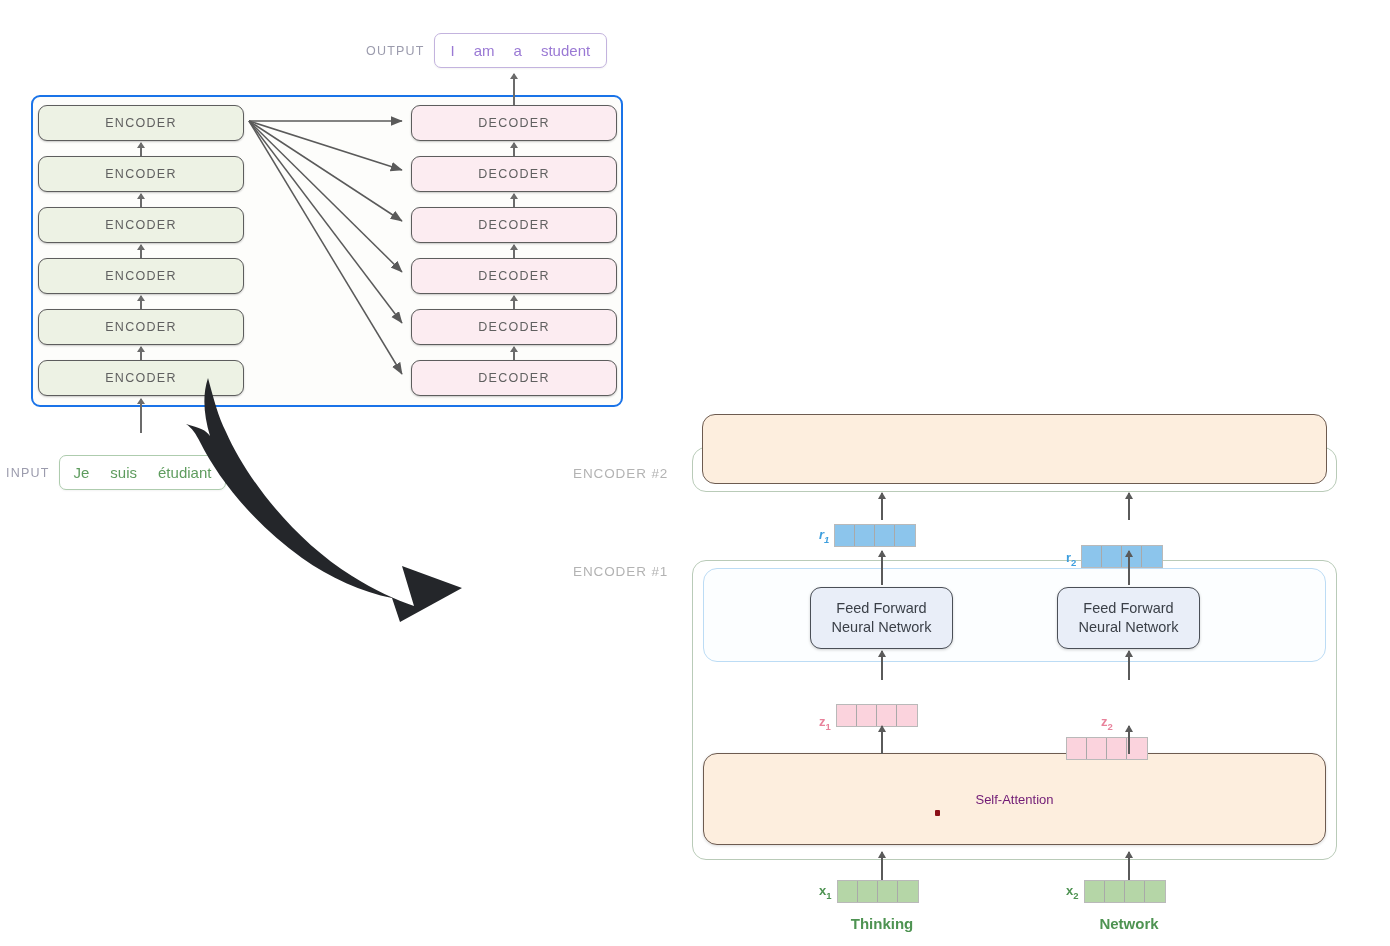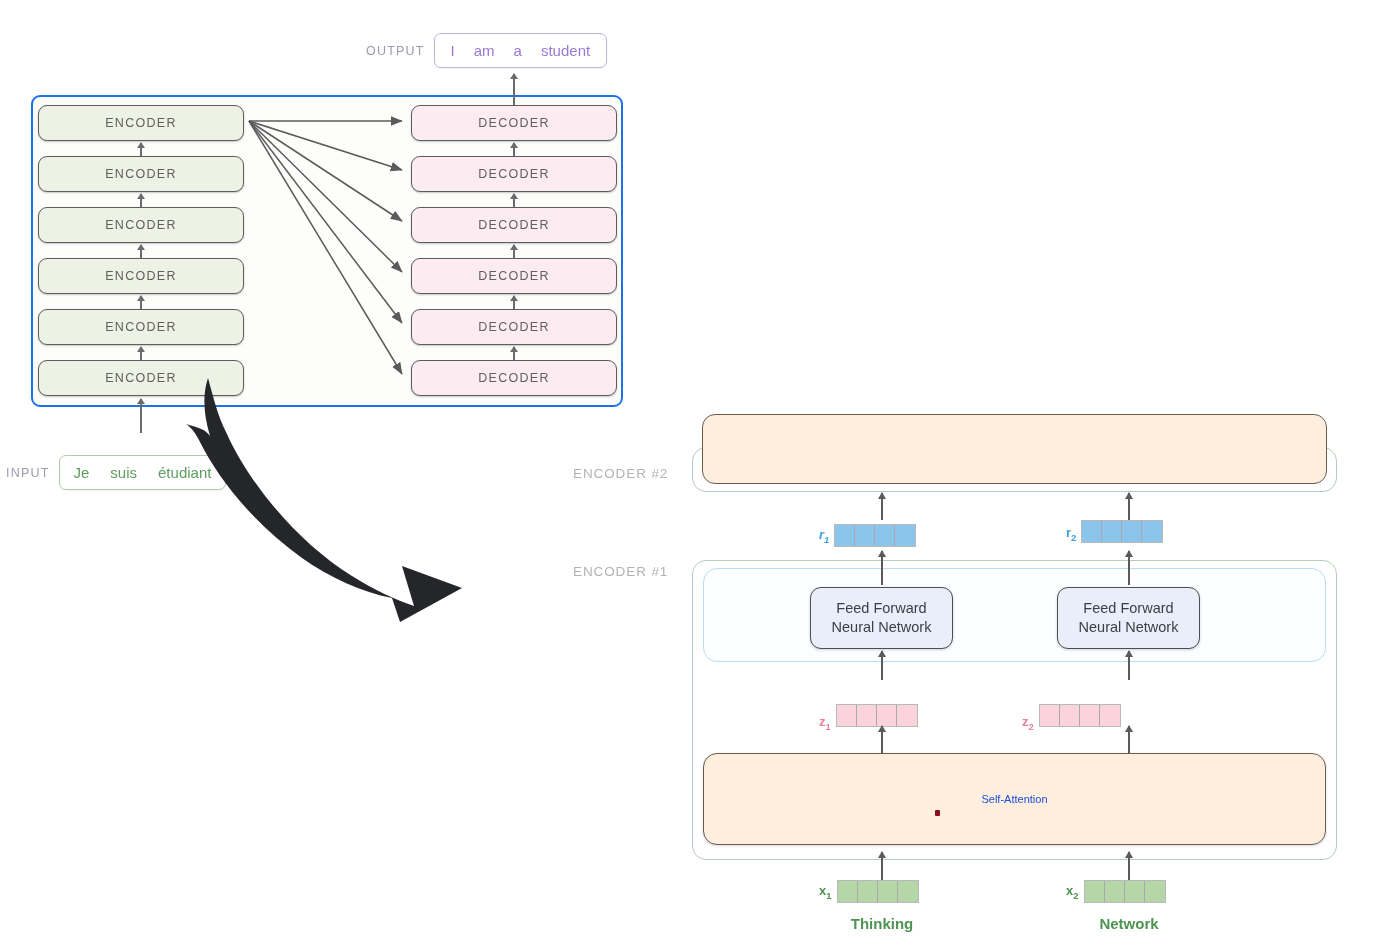--- a/index.html
+++ b/index.html
@@ -155,21 +155,21 @@
   #ffn-2 { left: 1057px; }
 
   #selfattn-box {
     position: absolute;
     left: 703px; top: 753px;
     width: 623px; height: 92px;
     background: #fdeede;
     border: 1.8px solid #6d5b50;
     border-radius: 14px;
     display: flex; align-items: center; justify-content: center;
-    font-size: 11px; color: #1d4ed8;
+    font-size: 13px; color: #701a75;
     box-shadow: 0 1px 3px rgba(0,0,0,0.15);
   }
   #cursor-dot {
     position: absolute;
     left: 935px; top: 810px;
     width: 5px; height: 6px;
     background: #8b0f17;
     border-radius: 1px;
   }
 
@@ -301,40 +301,40 @@
 
   <div class="vec-group vec-r" style="left:819px; top:524px;font-style:italic;">
     <span class="vec-label">r<sub>1</sub></span>
     <span class="vec-cells">
         <i></i>
         <i></i>
         <i></i>
         <i></i>
       </span>
   </div>
-  <div class="vec-group vec-r" style="left:1066px; top:520px;align-items:flex-end;">
+  <div class="vec-group vec-r" style="left:1066px; top:545px;align-items:flex-end;">
     <span class="vec-label">r<sub>2</sub></span>
     <span class="vec-cells">
         <i></i>
         <i></i>
         <i></i>
         <i></i>
       </span>
   </div>
 
   <div class="vec-group vec-z" style="left:819px; top:699px;">
     <span class="vec-label">z<sub>1</sub></span>
     <span class="vec-cells">
         <i></i>
         <i></i>
         <i></i>
         <i></i>
       </span>
   </div>
-  <div class="vec-group vec-z" style="left:1022px; top:699px;">
+  <div class="vec-group vec-z" style="left:1066px; top:699px;flex-direction:column;">
     <span class="vec-label">z<sub>2</sub></span>
     <span class="vec-cells">
         <i></i>
         <i></i>
         <i></i>
         <i></i>
       </span>
   </div>
 
   <div class="vec-group vec-x" style="left:819px; top:880px;">

